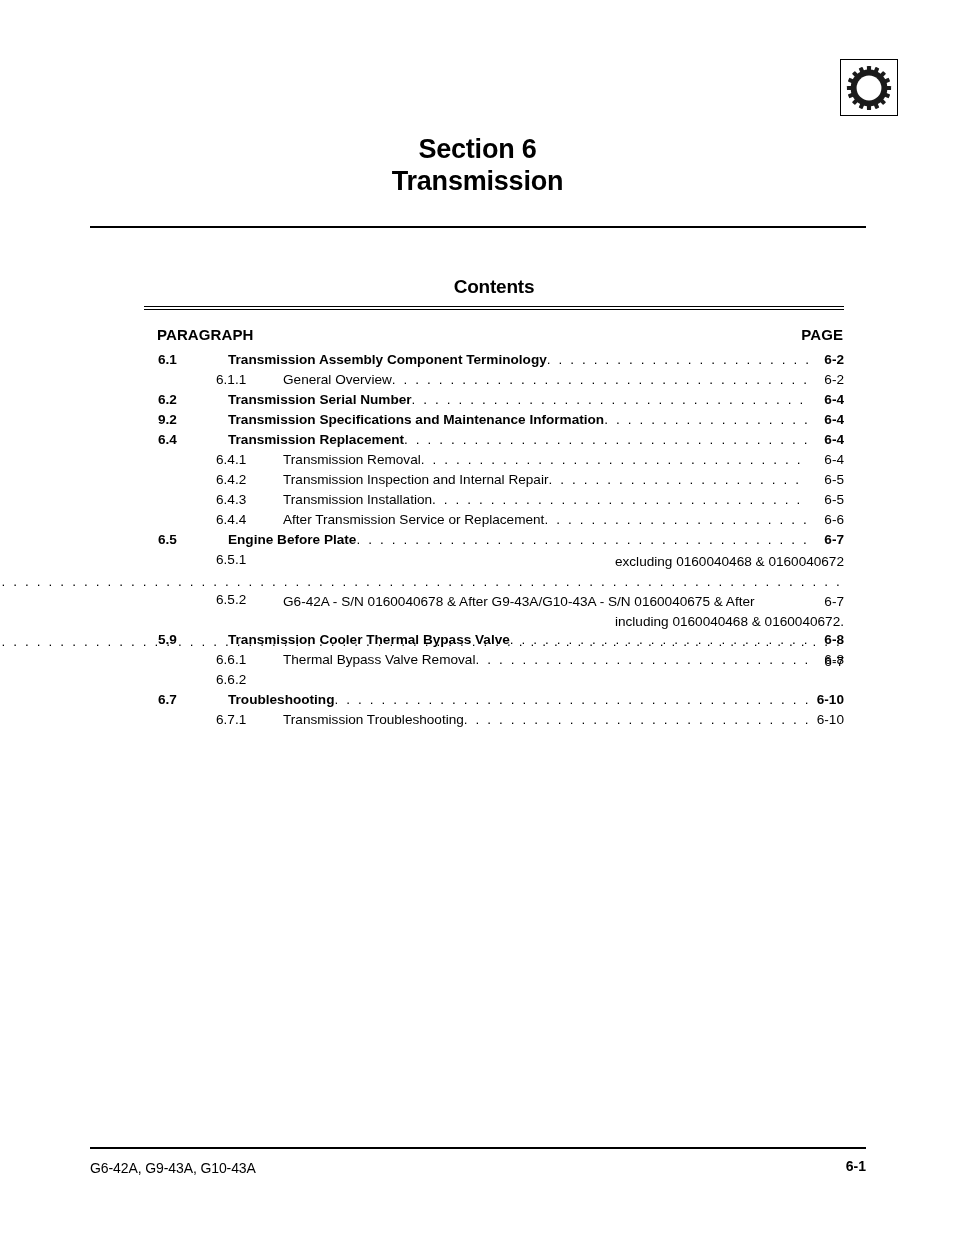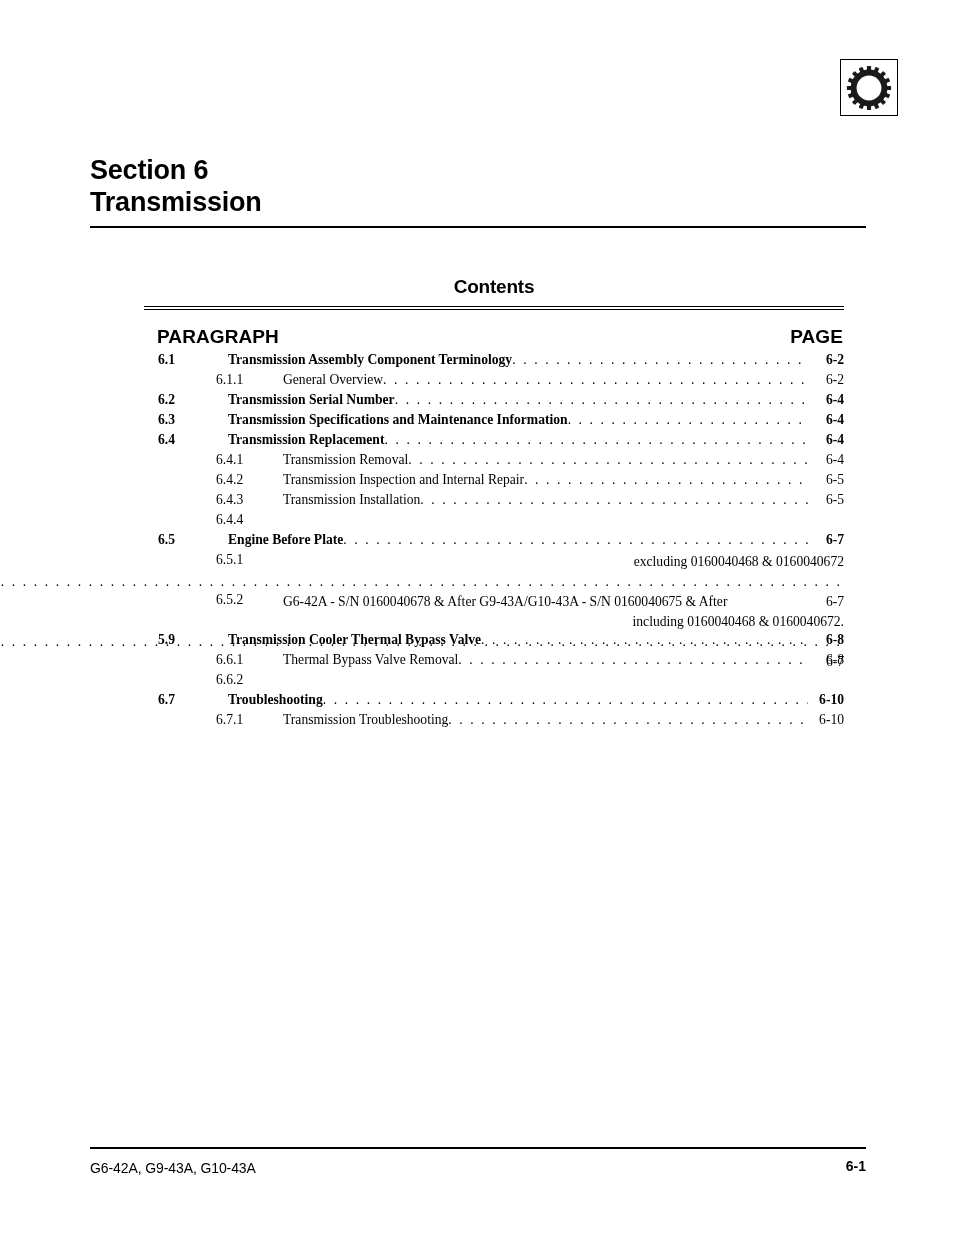--- a/index.html
+++ b/index.html
@@ -34,25 +34,25 @@
     transform: translate(-50%, -50%);
     display: block;
   }
 
   
   .section-title {
     position: absolute;
     left: 90px;
     top: 133px;
     width: 775px;
+    text-align: center;
     font-size: 27px;
     font-weight: bold;
     line-height: 32px;
     letter-spacing: -0.2px;
-    margin-top: 21px;
   }
   .section-title .line2 { display: block; }
 
   .title-rule {
     position: absolute;
     left: 90px;
     top: 226px;
     width: 776px;
     height: 2px;
     background: #000;
@@ -81,35 +81,34 @@
     box-sizing: border-box;
   }
 
   
   .col-headers {
     position: absolute;
     left: 144px;
     top: 326px;
     width: 700px;
     height: 18px;
-    font-size: 19px;
+    font-size: 15px;
     font-weight: bold;
     letter-spacing: 0.1px;
   }
   .col-paragraph { position: absolute; left: 13px;  top: 0; }
   .col-title     { position: absolute; left: 0; top: 0; width: 700px; text-align: center; }
   .col-page      { position: absolute; right: 1px; top: 0; }
 
   
   .toc {
     position: absolute;
     left: 144px;
     top: 352px;
     width: 700px;
-    font-family: Liberation Serif, serif;
   }
   .toc-row {
     position: relative;
     height: 20px;
   }
   .toc-row.tall { height: 40px; }
 
   .num {
     position: absolute;
     top: 0;
@@ -267,21 +266,21 @@
     </div>
     <div class="toc-row lvl1">
       <span class="num">6.2</span>
       <div class="entry">
         <span class="label">Transmission Serial Number</span>
         <span class="leaders"></span>
         <span class="pg">6-4</span>
       </div>
     </div>
     <div class="toc-row lvl1">
-      <span class="num">6.3</span>
+      <span class="num">9.2</span>
       <div class="entry">
         <span class="label">Transmission Specifications and Maintenance Information</span>
         <span class="leaders"></span>
         <span class="pg">6-4</span>
       </div>
     </div>
     <div class="toc-row lvl1">
       <span class="num">6.4</span>
       <div class="entry">
         <span class="label">Transmission Replacement</span>
@@ -308,20 +307,25 @@
     <div class="toc-row lvl2">
       <span class="num">6.4.3</span>
       <div class="entry">
         <span class="label">Transmission Installation</span>
         <span class="leaders"></span>
         <span class="pg">6-5</span>
       </div>
     </div>
     <div class="toc-row lvl2">
       <span class="num">6.4.4</span>
+      <div class="entry">
+        <span class="label">After Transmission Service or Replacement</span>
+        <span class="leaders"></span>
+        <span class="pg">6-6</span>
+      </div>
     </div>
     <div class="toc-row lvl1">
       <span class="num">6.5</span>
       <div class="entry">
         <span class="label">Engine Before Plate</span>
         <span class="leaders"></span>
         <span class="pg">6-7</span>
       </div>
     </div>
     <div class="toc-row lvl2 tall">

